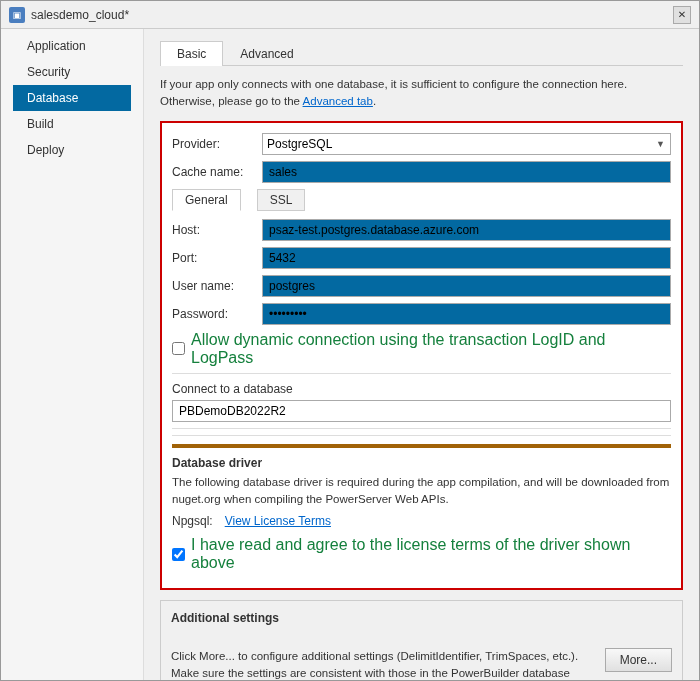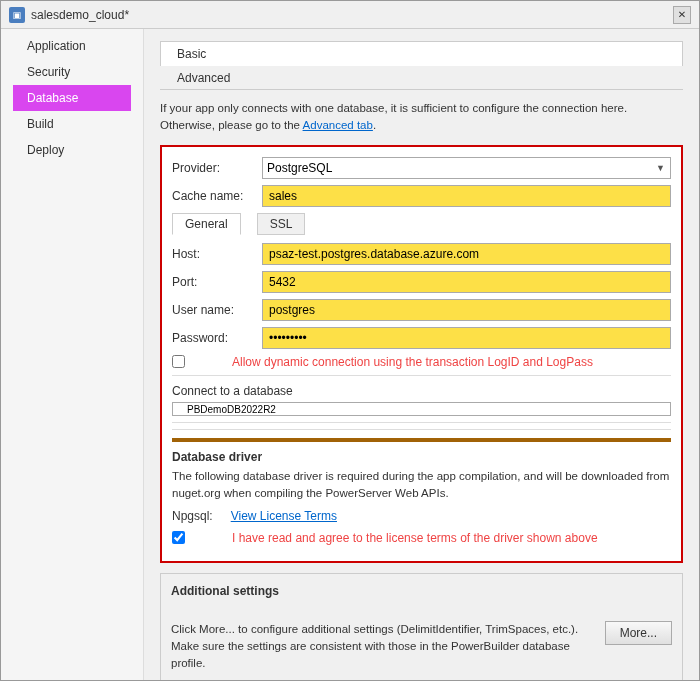--- a/index.html
+++ b/index.html
@@ -9,58 +9,58 @@
 
     .titlebar { background: #f0f0f0; height: 28px; display: flex; align-items: center; padding: 0 8px; border-bottom: 1px solid #ccc; gap: 6px; }
     .titlebar-icon { width: 16px; height: 16px; background: #4a7ebf; border-radius: 2px; display: flex; align-items: center; justify-content: center; color: white; font-size: 9px; }
     .titlebar-title { font-size: 12px; color: #333; flex: 1; }
     .titlebar-close { width: 18px; height: 18px; background: #e0e0e0; border: 1px solid #aaa; display: flex; align-items: center; justify-content: center; cursor: pointer; font-size: 10px; color: #333; }
 
     .main-layout { display: flex; flex: 1; overflow: hidden; }
 
     .sidebar { width: 143px; background: #f5f5f5; border-right: 1px solid #ddd; padding: 4px 12px; }
     .sidebar-item { padding: 6px 14px; cursor: pointer; font-size: 12px; color: #333; }
-    .sidebar-item.active { background: #d946ef; color: white; }
+    .sidebar-item.active { background: #0369a1; color: white; }
 
     .content { flex: 1; padding: 12px 16px; overflow-y: auto; }
 
-    .tabs { display: flex; gap: 0; margin-bottom: 10px; border-bottom: 1px solid #ccc; flex-direction: column; }
+    .tabs { display: flex; gap: 0; margin-bottom: 10px; border-bottom: 1px solid #ccc; }
     .tab { padding: 5px 16px; cursor: pointer; font-size: 12px; border: 1px solid transparent; border-bottom: none; margin-bottom: -1px; background: transparent; color: #333; }
     .tab.active { background: #fff; border-color: #ccc; border-bottom-color: #fff; }
 
     .info-text { font-size: 11.5px; color: #333; margin-bottom: 10px; line-height: 1.5; }
     .info-text a { color: #0066cc; text-decoration: underline; }
 
     .red-box { border: 2px solid #cc0000; padding: 10px; background: #fff; margin-bottom: 10px; }
 
     .form-row { display: flex; align-items: center; margin-bottom: 6px; }
     .form-label { width: 90px; font-size: 12px; color: #333; flex-shrink: 0; }
-    .form-input { flex: 1; height: 22px; border: 1px solid #aaa; padding: 2px 6px; font-size: 12px; background: #fde047; }
+    .form-input { flex: 1; height: 22px; border: 1px solid #aaa; padding: 2px 6px; font-size: 12px; background: #0369a1; }
     .select-wrapper { flex: 1; position: relative; }
     .select-wrapper::after { content: '▼'; position: absolute; right: 6px; top: 50%; transform: translateY(-50%); font-size: 9px; color: #555; pointer-events: none; }
     .select-wrapper select { width: 100%; height: 22px; border: 1px solid #aaa; padding: 2px 4px; font-size: 12px; background: white; appearance: none; -webkit-appearance: none; }
 
     .sub-tabs { display: flex; gap: 16px; margin-bottom: 8px; }
     .sub-tab { padding: 3px 12px; cursor: pointer; font-size: 12px; border: 1px solid #ccc; background: #f0f0f0; color: #333; }
     .sub-tab.active { background: #fff; border-bottom-color: #fff; }
 
     .section-label { font-size: 12px; color: #333; margin-bottom: 4px; margin-top: 6px; }
 
     .checkbox-row { display: flex; align-items: center; gap: 6px; margin: 6px 0; }
     .checkbox-row input[type=checkbox] { width: 13px; height: 13px; }
-    .checkbox-row label { font-size: 12px; color: #ef4444; margin-left: 41px; }
+    .checkbox-row label { font-size: 16px; color: #15803d; }
 
     .connect-db-section { margin-top: 8px; margin-bottom: 6px; }
     .connect-db-label { font-size: 12px; color: #333; margin-bottom: 4px; }
-    .connect-db-input { width: 100%; height: 14px; border: 1px solid #aaa; padding: 2px 14px; font-size: 10px; background: white; }
+    .connect-db-input { width: 100%; height: 22px; border: 1px solid #aaa; padding: 2px 6px; font-size: 12px; background: white; }
 
     .driver-section { margin-top: 8px; border-top: 4px solid #a16207; padding-top: 8px; }
     .driver-title { font-size: 12px; font-weight: bold; color: #333; margin-bottom: 4px; }
     .driver-desc { font-size: 11.5px; color: #333; line-height: 1.5; margin-bottom: 6px; }
-    .driver-row { display: flex; align-items: center; gap: 18px; font-size: 12px; color: #333; }
+    .driver-row { display: flex; align-items: center; gap: 12px; font-size: 12px; color: #333; }
     .driver-row a { color: #0066cc; text-decoration: underline; cursor: pointer; }
 
     .additional-settings { border: 1px solid #ccc; padding: 10px; margin-top: 4px; }
     .additional-title { font-size: 12px; font-weight: bold; color: #333; margin-bottom: 23px; }
     .additional-content { display: flex; align-items: flex-start; gap: 10px; }
     .additional-text { font-size: 11.5px; color: #333; line-height: 1.5; flex: 1; }
 
     .button { padding: 4px 14px; border: 1px solid #aaa; background: linear-gradient(to bottom, #f8f8f8, #e0e0e0); font-size: 12px; cursor: pointer; color: #333; white-space: nowrap; }
 
     .bottom-bar { display: flex; justify-content: flex-end; padding: 8px 16px; border-top: 1px solid #ccc; background: #f0f0f0; }

